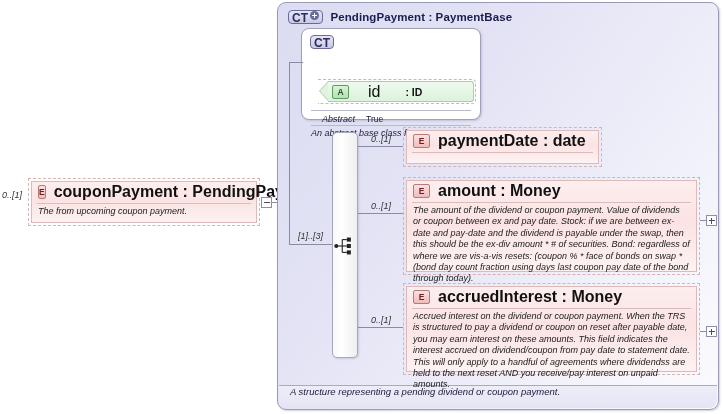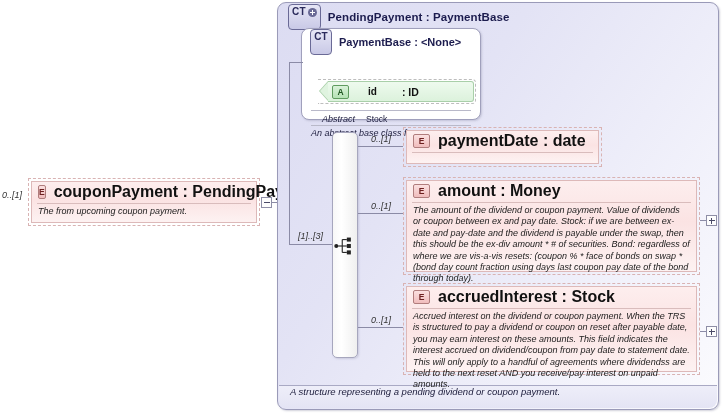--- a/index.html
+++ b/index.html
@@ -34,25 +34,25 @@
     border-radius:0 0 8px 8px;
     background:linear-gradient(to bottom,#eeeef9,#e4e4f4);
     display:flex;
   }
   .ct-footer span{
     font-size:9.5px;font-style:italic;color:#20203f;padding-left:11px;
   }
 
   
   .badge{
-    display:inline-flex;align-items:flex-end;justify-content:center;
-    height:14px;min-width:22px;padding:12px 3px;
+    display:inline-flex;align-items:flex-start;justify-content:center;
+    height:14px;min-width:22px;padding:0 3px;
     border:1px solid #6a6a96;border-radius:4px;
     background:linear-gradient(to bottom,#e6e6f6,#c9c9e6);
-    font-size:10px;font-weight:bold;color:#2b2b5c;
+    font-size:12px;font-weight:bold;color:#2b2b5c;
     box-sizing:border-box;letter-spacing:.2px;
   }
   .badge .plusglyph{
     display:inline-block;width:9px;height:9px;margin-left:2px;
     border-radius:50%;
     background:#6a6a96;
     position:relative;
   }
   .badge .plusglyph::before,.badge .plusglyph::after{
     content:"";position:absolute;background:#fff;
@@ -112,21 +112,21 @@
   .attr-point-b{
     position:absolute;left:-9px;top:0;width:0;height:0;
     border-top:10.5px solid transparent;
     border-bottom:10.5px solid transparent;
     border-right:9px solid #a9cfa9;
   }
   .attr-content{
     position:absolute;left:4px;top:2px;height:17px;
     display:flex;align-items:center;gap:9px;white-space:nowrap;
   }
-  .attr-name{font-size:10px;font-weight:bold;color:#111;padding-left:10px;}
+  .attr-name{font-size:16px;font-weight:normal;color:#111;padding-left:10px;}
   .attr-type{font-size:10.5px;font-weight:bold;color:#111;margin-left:16px;}
   .attr-dashbox{
     position:absolute;left:16px;top:50px;width:158px;height:25px;
     border:1px dashed #bdbdbd;border-left:none;border-radius:0 4px 4px 0;
     box-sizing:border-box;
   }
 
   
   .prop-sep{
     position:absolute;left:9px;right:9px;height:0;border-top:1px solid #b9b9c9;
@@ -239,40 +239,39 @@
       <span class="ct-outer-name">PendingPayment : PaymentBase</span>
     </div>
     <div class="ct-footer">
       <span>A structure representing a pending dividend or coupon payment.</span>
     </div>
   </div>
 
   <div class="ct-inner">
     <div class="ct-inner-title">
       <span class="badge">CT</span>
-      <span class="ct-inner-name">PaymentBase : &lt;None&gt;</span>
     </div>
 
     <div class="attr-dashbox"></div>
 
     <div class="attr-row">
       <div class="attr-point-b"></div>
       <div class="attr-point"></div>
       <div class="attr-shape"></div>
       <div class="attr-content">
         <span class="badge-a">A</span>
         <span class="attr-name">id</span>
         <span class="attr-type">: ID</span>
       </div>
     </div>
 
     <div class="prop-sep" style="top:81px;"></div>
     <div class="prop-row" style="top:83px;margin-left:11px;">
       <span class="prop-key">Abstract</span>
-      <span class="prop-val">Stock</span>
+      <span class="prop-val">True</span>
     </div>
     <div class="prop-sep" style="top:96px;"></div>
     <div class="prop-desc" style="top:99px;">An abstract base class for payment types.</div>
   </div>
 
   <div class="line-h" style="left:289px;top:62px;width:14px;"></div>
   <div class="line-v" style="left:289px;top:62px;height:18px;"></div>
 
   <div class="line-v" style="left:289px;top:80px;height:165px;"></div>
   <div class="line-h" style="left:289px;top:244px;width:44px;"></div>
@@ -321,21 +320,21 @@
   <div class="toggle plus" style="left:706px;top:215px;"></div>
   <div class="line-h" style="left:700px;top:220px;width:6px;"></div>
 
   <div class="line-h" style="left:358px;top:327px;width:45px;"></div>
   <div class="card" style="left:371px;top:315px;">0..[1]</div>
 
   <div class="ebox" style="left:403px;top:283px;width:297px;height:92px;">
     <div class="ebox-inner">
       <div class="ebox-head">
         <span class="badge-e">E</span>
-        <span class="ebox-title">accruedInterest : Stock</span>
+        <span class="ebox-title">accruedInterest : Money</span>
       </div>
       <div class="ebox-rule"></div>
       <div class="ebox-desc">Accrued interest on the dividend or coupon payment. When the TRS is structured to pay a dividend or coupon on reset after payable date, you may earn interest on these amounts. This field indicates the interest accrued on dividend/coupon from pay date to statement date. This will only apply to a handful of agreements where dividendss are held to the next reset AND you receive/pay interest on unpaid amounts.</div>
     </div>
   </div>
   <div class="toggle plus" style="left:706px;top:326px;"></div>
   <div class="line-h" style="left:700px;top:331px;width:6px;"></div>
 
 </div>
 

